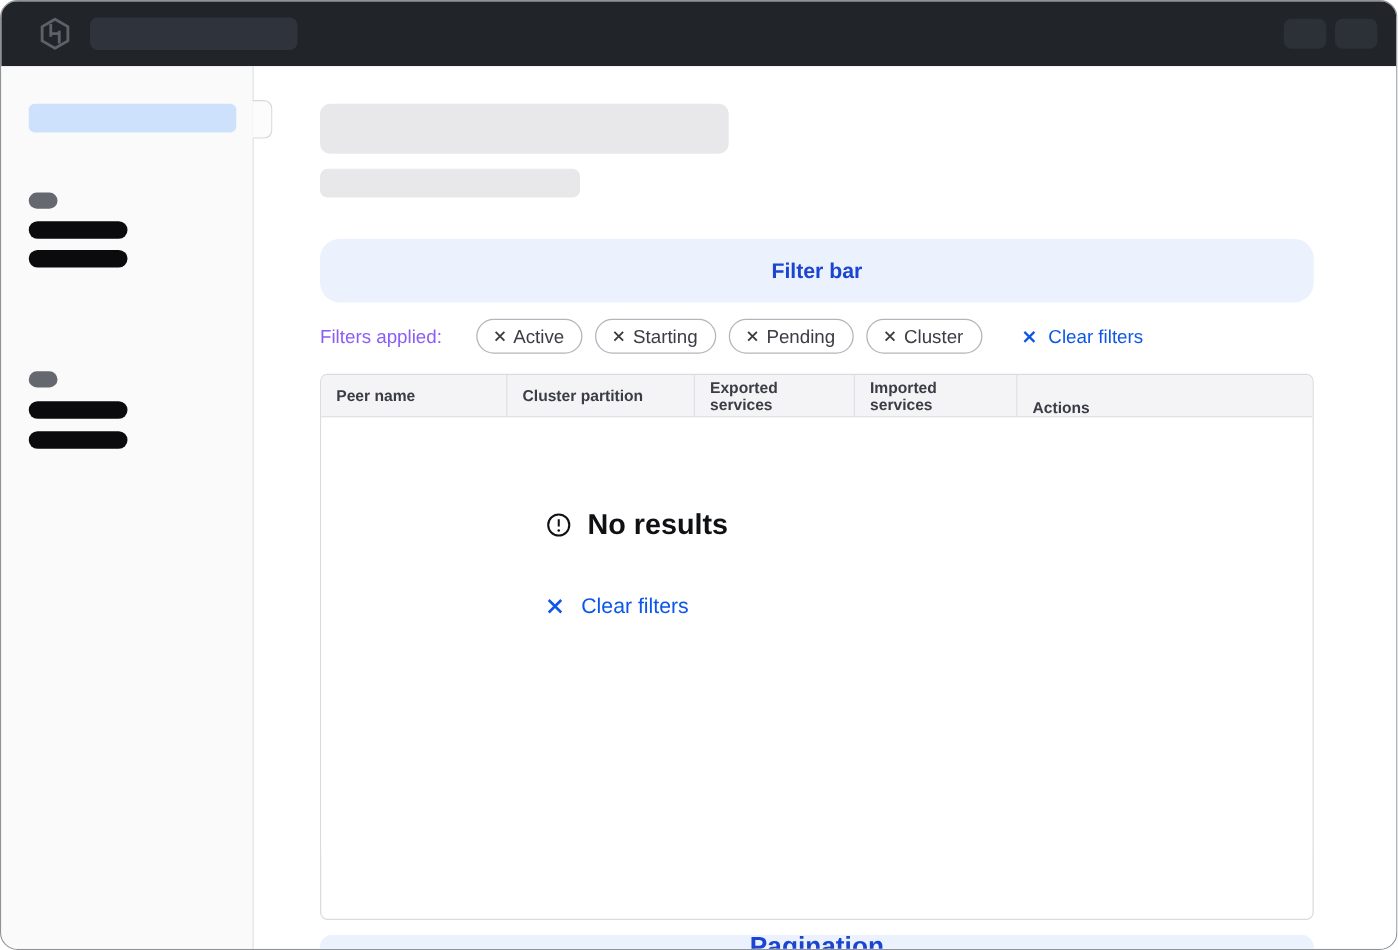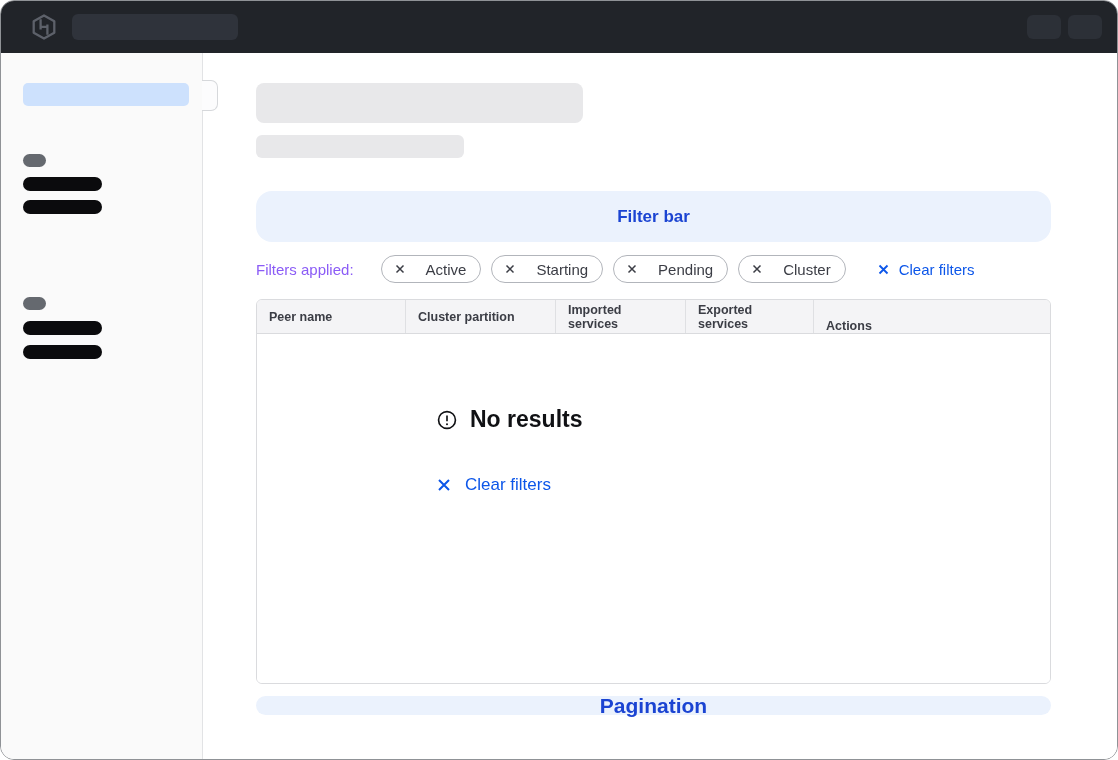--- a/index.html
+++ b/index.html
@@ -57,33 +57,33 @@
     background:#ebf2fd; border-radius:16px; display:flex;
     align-items:center; justify-content:center;
     color:#1b44d2; font-weight:bold;
   }
   .banner.filter-bar { height:51px; margin-top:33px; font-size:17px; }
   .banner.pagination { height:19px; margin-top:12px; font-size:21px; }
 
   .filters-row { margin-top:13px; display:flex; align-items:center; height:28px; }
   .filters-label { color:#8b5cf6; font-size:15px; margin-right:27px; }
   .pill {
-    display:inline-flex; align-items:center; gap:20px; height:28px;
+    display:inline-flex; align-items:center; gap:5px; height:28px;
     padding:0 14px 0 12px; background:#ffffff;
     border:1px solid #b2b5bb; border-radius:50px;
     font-size:15px; color:#3b3d45; margin-right:10px; cursor:pointer;
   }
   .pill svg { display:block; }
   .clear-link {
     display:inline-flex; align-items:center; gap:9px; margin-left:21px;
     color:#0c56e9; font-size:15px; cursor:pointer; background:none; border:none;
     font-family:inherit;
   }
 
-  .table { margin-top:16px; height:385px; border:1px solid #dadbde; border-radius:6px;
+  .table { margin-top:16px; height:437px; border:1px solid #dadbde; border-radius:6px;
     overflow:hidden; }
   .thead { display:flex; height:34px; background:#f4f4f6; border-bottom:1px solid #dadbde; }
   .th { display:flex; align-items:center; padding:0 12px; font-size:12.5px;
     font-weight:bold; color:#3b3d45; border-right:1px solid #dfe0e3; }
   .th.c0 { width:149px; } .th.c1 { width:150px; } .th.c2 { width:150px; }
   .th.c3 { width:130px; } .th.c4 { width:128px; } .th.c5 { flex:1; border-right:none;align-items:flex-end; }
   .sort-icon { color:#0c56e9; font-size:13px; margin-left:10px; font-weight:bold; }
 
   .tbody { height:349px; background:#ffffff; }
   .empty { padding-top:72px; margin-left:179px; width:430px; }
@@ -175,25 +175,25 @@
       </div>
 
       <div class="table">
         <div class="thead">
           <div class="th c0">
             <span>Peer name</span>
           </div>
           <div class="th c1">
             <span>Cluster partition</span>
           </div>
+          <div class="th c4">
+            <span>Exported services</span>
+          </div>
           <div class="th c3">
             <span>Imported services</span>
-          </div>
-          <div class="th c4">
-            <span>Exported services</span>
           </div>
           <div class="th c5">
             <span>Actions</span>
           </div>
         </div>
 
         <div class="tbody">
           <div class="empty">
             <div class="empty-title-row">
               <svg width="22" height="22" viewBox="0 0 24 24" fill="none">

